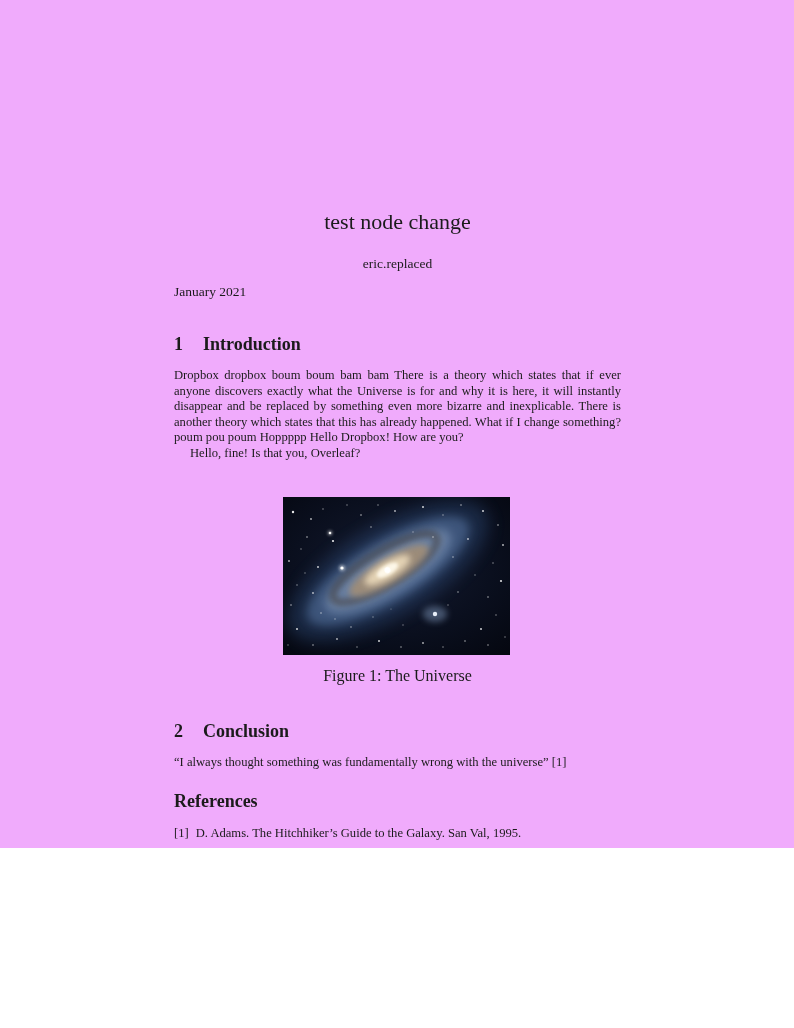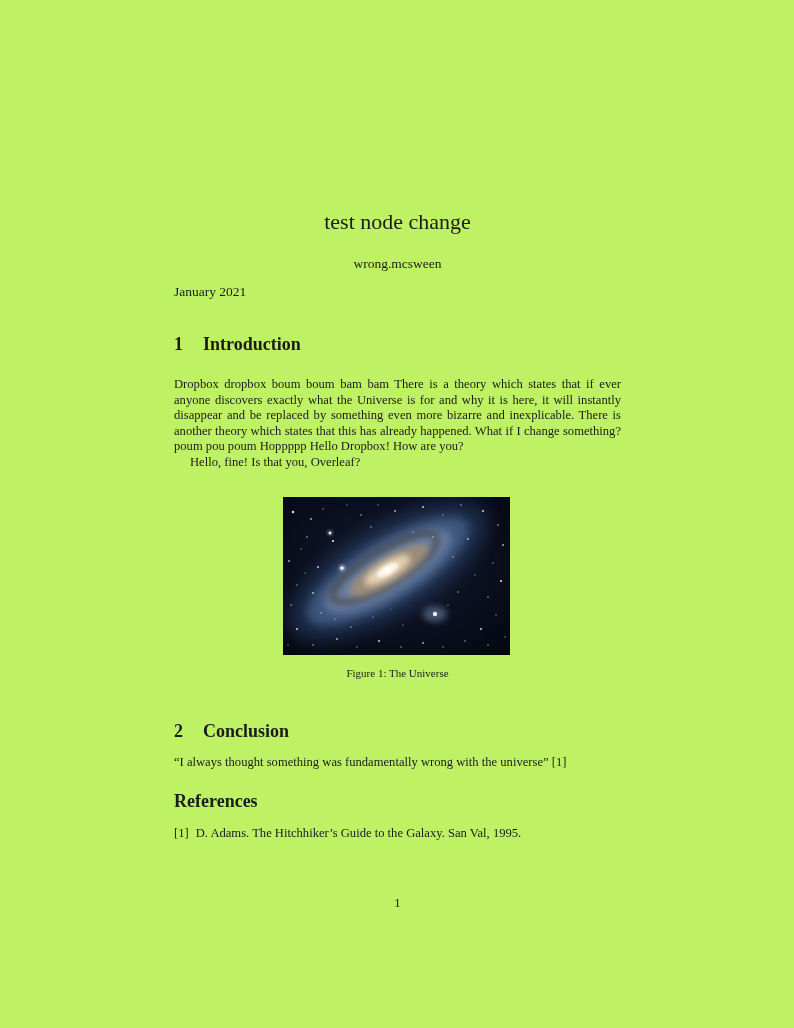--- a/index.html
+++ b/index.html
@@ -3,22 +3,22 @@
 <meta charset="utf-8">
 <style>
   html, body {
     margin: 0;
     padding: 0;
     background: #ffffff;
   }
   .page {
     position: relative;
     width: 794px;
-    height: 1028px;
-    background: #bef264;
+    height: 848px;
+    background: #f0abfc;
     font-family: "Liberation Serif", "DejaVu Serif", serif;
     color: #1b1b1b;
     overflow: hidden;
   }
   .col {
     position: absolute;
     left: 174px;
     width: 447px;
   }
   .doc-title {
@@ -47,35 +47,35 @@
   }
   .sec1 { top: 335px; }
   .sec2 { top: 722px; }
   .refs-heading { top: 792px; }
   .body-text {
     font-size: 12.6px;
     line-height: 15.5px;
     text-align: justify;
     hyphens: none;
   }
-  .intro-block { top: 377px; }
+  .intro-block { top: 368px; }
   .intro-block p { margin: 0; }
   .intro-block p.indent { text-indent: 16px; }
   .figure-image {
     position: absolute;
     left: 283px;
     top: 497px;
     width: 227px;
     height: 158px;
     display: block;
   }
   .figure-caption {
     top: 667px;
     text-align: center;
-    font-size: 11px;
+    font-size: 16px;
   }
   .quote-line {
     top: 755px;
     font-size: 12.6px;
     line-height: 15.5px;
   }
   .ref-entry {
     top: 826px;
     font-size: 12.6px;
     line-height: 15.5px;
@@ -92,21 +92,21 @@
     text-align: center;
     font-size: 12.6px;
   }
 </style>
 </head>
 <body>
 
 <div class="page">
 
   <div class="col doc-title">test node change</div>
-  <div class="col doc-author">wrong.mcsween</div>
+  <div class="col doc-author">eric.replaced</div>
   <div class="col doc-date">January 2021</div>
 
   <div class="col section-heading sec1">
     <span class="sec-num">1</span>
     <span>Introduction</span>
   </div>
 
   <div class="col body-text intro-block">
     <p>Dropbox dropbox boum boum bam bam There is a theory which states that if ever anyone discovers exactly what the Universe is for and why it is here, it will instantly disappear and be replaced by something even more bizarre and inexplicable. There is another theory which states that this has already happened. What if I change something?  poum pou poum Hoppppp Hello Dropbox! How are you?</p>
     <p class="indent">Hello, fine! Is that you, Overleaf?</p>

